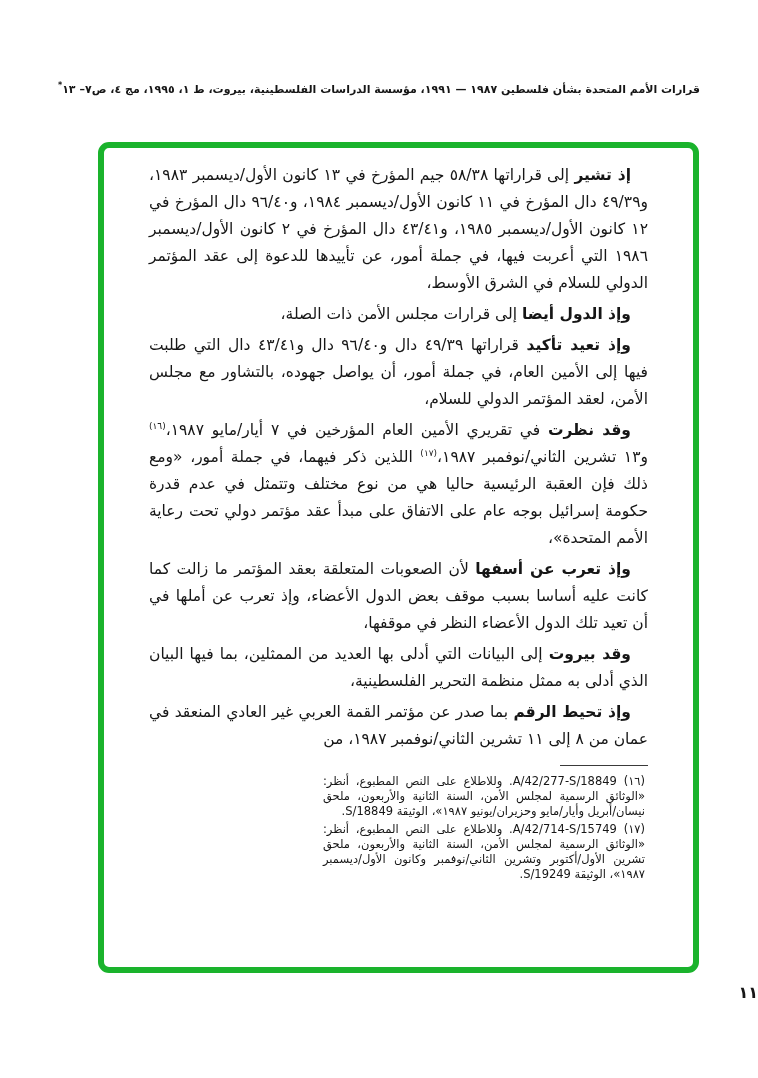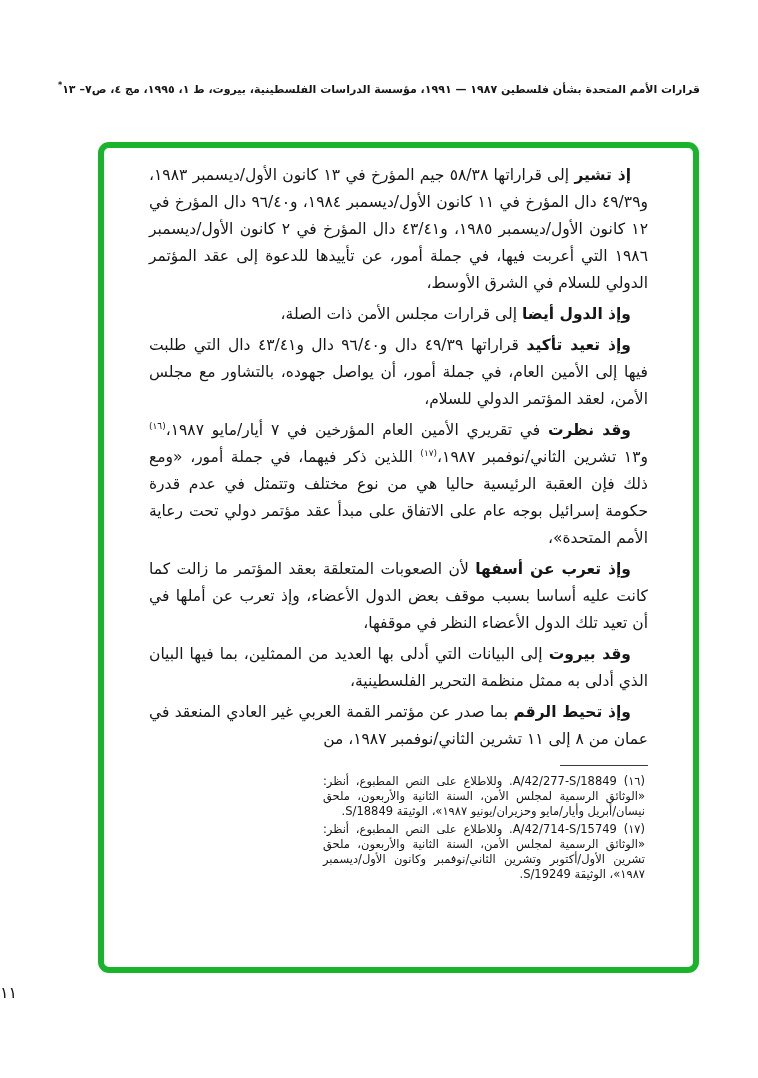--- a/index.html
+++ b/index.html
@@ -32,22 +32,22 @@
     width:88px;border-top:1.5px solid #3a3a3a;margin:12px 0 8px auto;
   }
   .footnotes{direction:rtl;}
   .fn{
     direction:rtl;text-align:justify;font-size:11.5px;line-height:15px;
     width:322px;margin:0 3px 3px auto;
     padding-right:0;
   }
   .fn .fn-body{display:inline;}
   .page-number{
-    position:absolute;top:983px;left:0;width:758px;text-align:left;
-    font-size:16px;font-weight:normal;letter-spacing:4px;
+    position:absolute;top:983px;left:0;width:758px;text-align:right;
+    font-size:16px;font-weight:bold;letter-spacing:4px;
   }
 </style>
 </head>
 <body>
 
 <div class="header">
   <div class="h2"><span>قرارات الأمم المتحدة بشأن فلسطين ١٩٨٧ — ١٩٩١، مؤسسة الدراسات الفلسطينية، بيروت، ط ١، ١٩٩٥، مج ٤، ص٧– ١٣</span><sup>*</sup></div>
 </div>
 
 <div class="green-box" style="border-color: rgb(26, 179, 44);">

